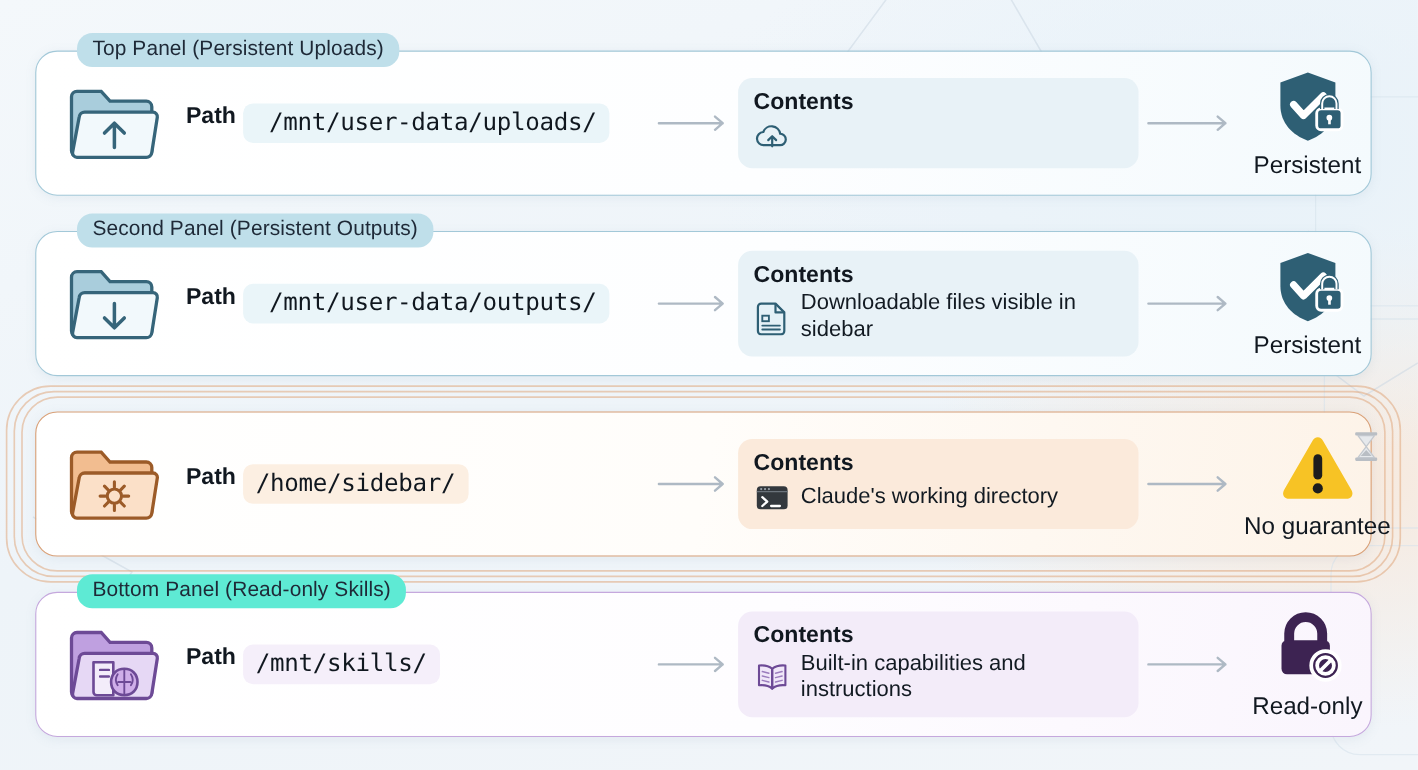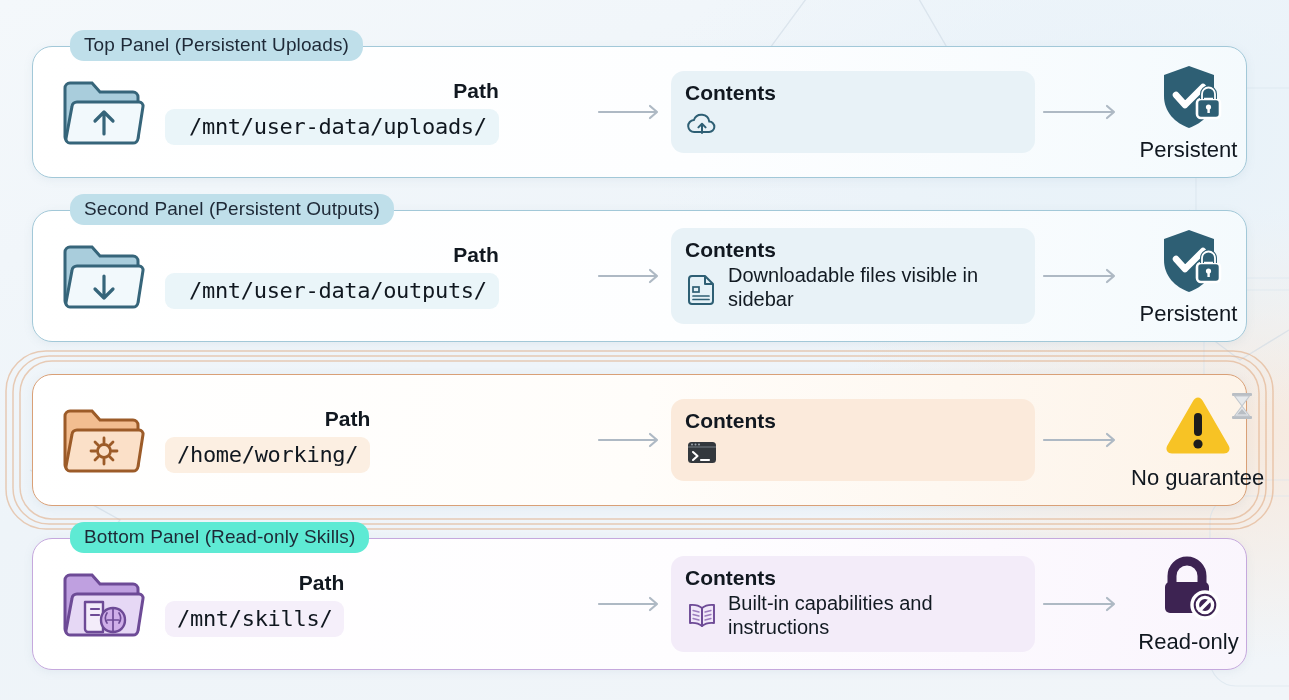--- a/index.html
+++ b/index.html
@@ -97,21 +97,21 @@
     display: flex;
     align-items: center;
     gap: 16px;
     padding-left: 24px;
     width: 560px;
     flex: none;
   }
 
   .folder-icon { width: 92px; height: 76px; flex: none; }
 
-  .path-block { display: flex; flex-direction: column; gap: 6px; align-items: flex-end; }
+  .path-block { display: flex; flex-direction: row; gap: 6px; }
 
   .path-title {
     font-size: 21px;
     font-weight: bold;
     color: #111820;
     padding-left: 4px;
   }
 
   .path-chip {
     font-family: "DejaVu Sans Mono", monospace;
@@ -310,40 +310,41 @@
         <svg class="folder-icon" viewBox="0 0 92 76">
           <path d="M8 14a5 5 0 015-5h22l8 9h33a5 5 0 015 5v40a5 5 0 01-5 5H13a5 5 0 01-5-5z" fill="#f2bd90" stroke="#9c5b28" stroke-width="3"></path>
           <path d="M20 28h62a4 4 0 014 4.6l-5 32a5 5 0 01-5 4.4H13a4 4 0 01-4-4.6l6-32a5 5 0 015-4.4z" fill="#fbe0c8" stroke="#9c5b28" stroke-width="3"></path>
           <g stroke="#9c5b28" stroke-width="2.8" fill="none">
             <circle cx="47" cy="49" r="6.5"></circle>
             <path d="M47 36v5M47 57v5M34 49h5M55 49h5M38 40l3.5 3.5M52.5 54.5L56 58M56 40l-3.5 3.5M41.5 54.5L38 58" stroke-linecap="round"></path>
           </g>
         </svg>
         <div class="path-block">
           <div class="path-title">Path</div>
-          <div class="path-chip">/home/working/</div>
+          <div class="path-chip">/home/sidebar/</div>
         </div>
       </div>
       <div class="arrow">
         <svg width="70" height="16" viewBox="0 0 70 16">
             <path d="M2 8h58M53 2l7 6-7 6" fill="none" stroke="#aeb9c4" stroke-width="2.2" stroke-linecap="round" stroke-linejoin="round"></path>
           </svg>
       </div>
       <div class="contents-box">
         <div class="contents-title">Contents</div>
         <div class="contents-row">
           <svg class="contents-icon" viewBox="0 0 34 34">
             <rect x="3" y="7" width="28" height="21" rx="3.5" fill="#33383d"></rect>
             <path d="M3 12h28" stroke="#6b737b" stroke-width="1.2"></path>
             <circle cx="7" cy="9.6" r="1" fill="#9aa3ab"></circle>
               <circle cx="10.5" cy="9.6" r="1" fill="#9aa3ab"></circle>
               <circle cx="14" cy="9.6" r="1" fill="#9aa3ab"></circle>
             <path d="M8 17l4.5 4L8 25" fill="none" stroke="#ffffff" stroke-width="2.1" stroke-linecap="round" stroke-linejoin="round"></path>
             <path d="M16 25h8" stroke="#ffffff" stroke-width="2.1" stroke-linecap="round"></path>
           </svg>
+          <div class="contents-text">Claude's working directory</div>
         </div>
       </div>
       <div class="arrow arrow-2">
         <svg width="82" height="16" viewBox="0 0 82 16">
             <path d="M2 8h70M65 2l7 6-7 6" fill="none" stroke="#aeb9c4" stroke-width="2.2" stroke-linecap="round" stroke-linejoin="round"></path>
           </svg>
       </div>
       <div class="status">
         <svg class="hourglass" viewBox="0 0 28 30">
           <rect x="4" y="2" width="20" height="3" rx="1" fill="#b9bec4"></rect>

